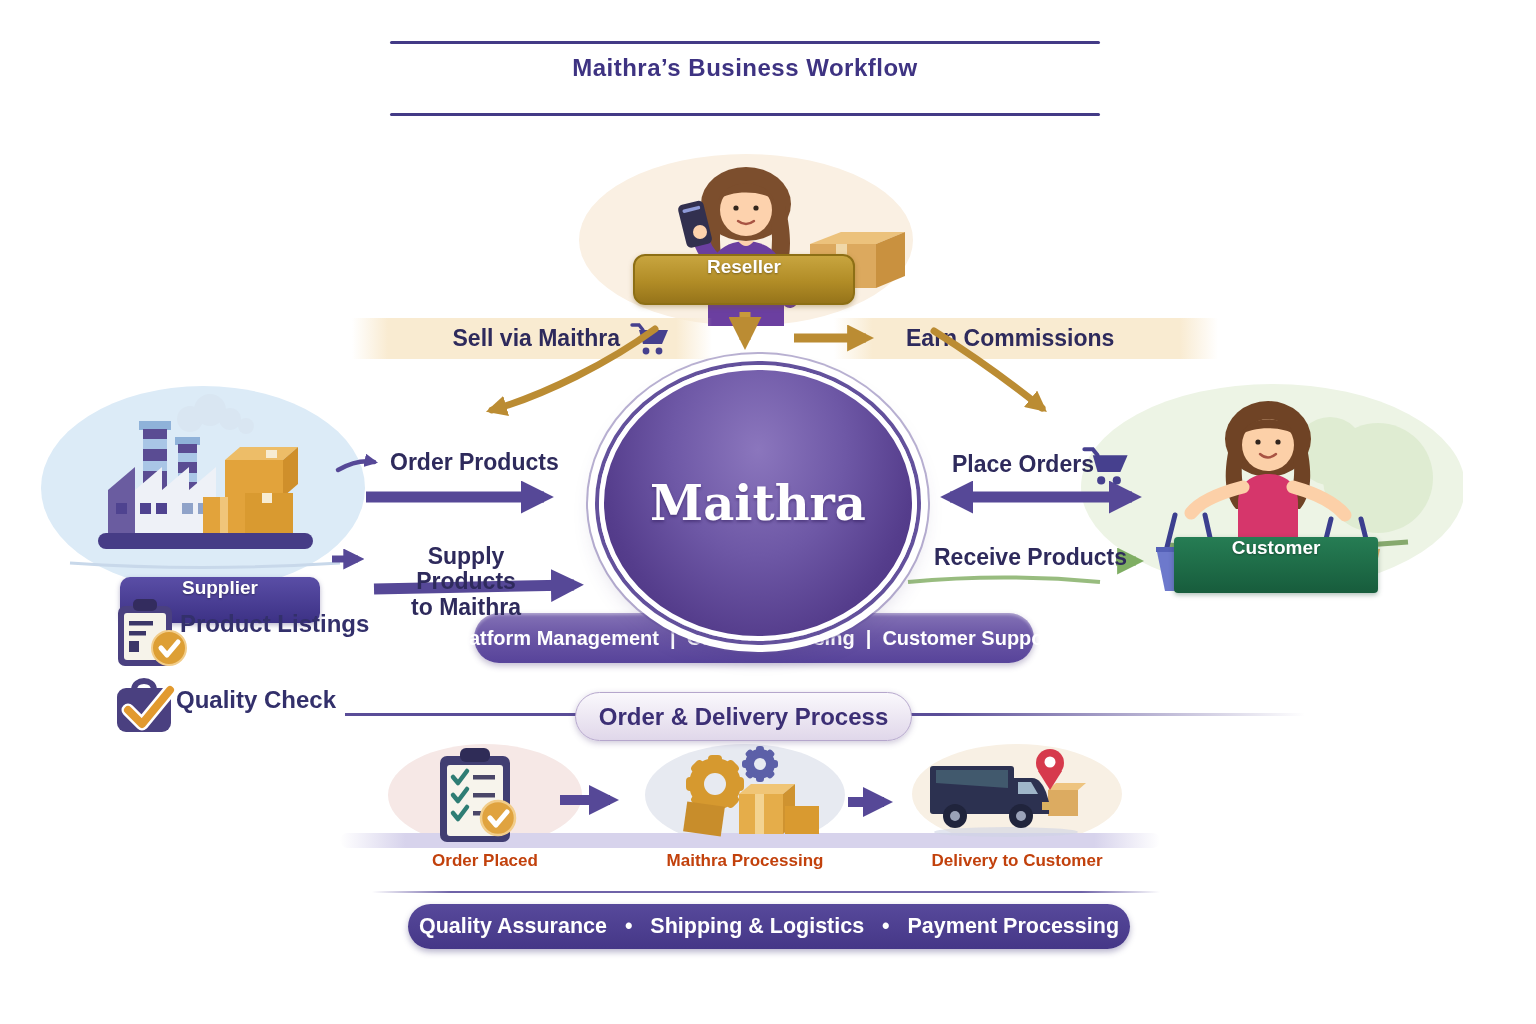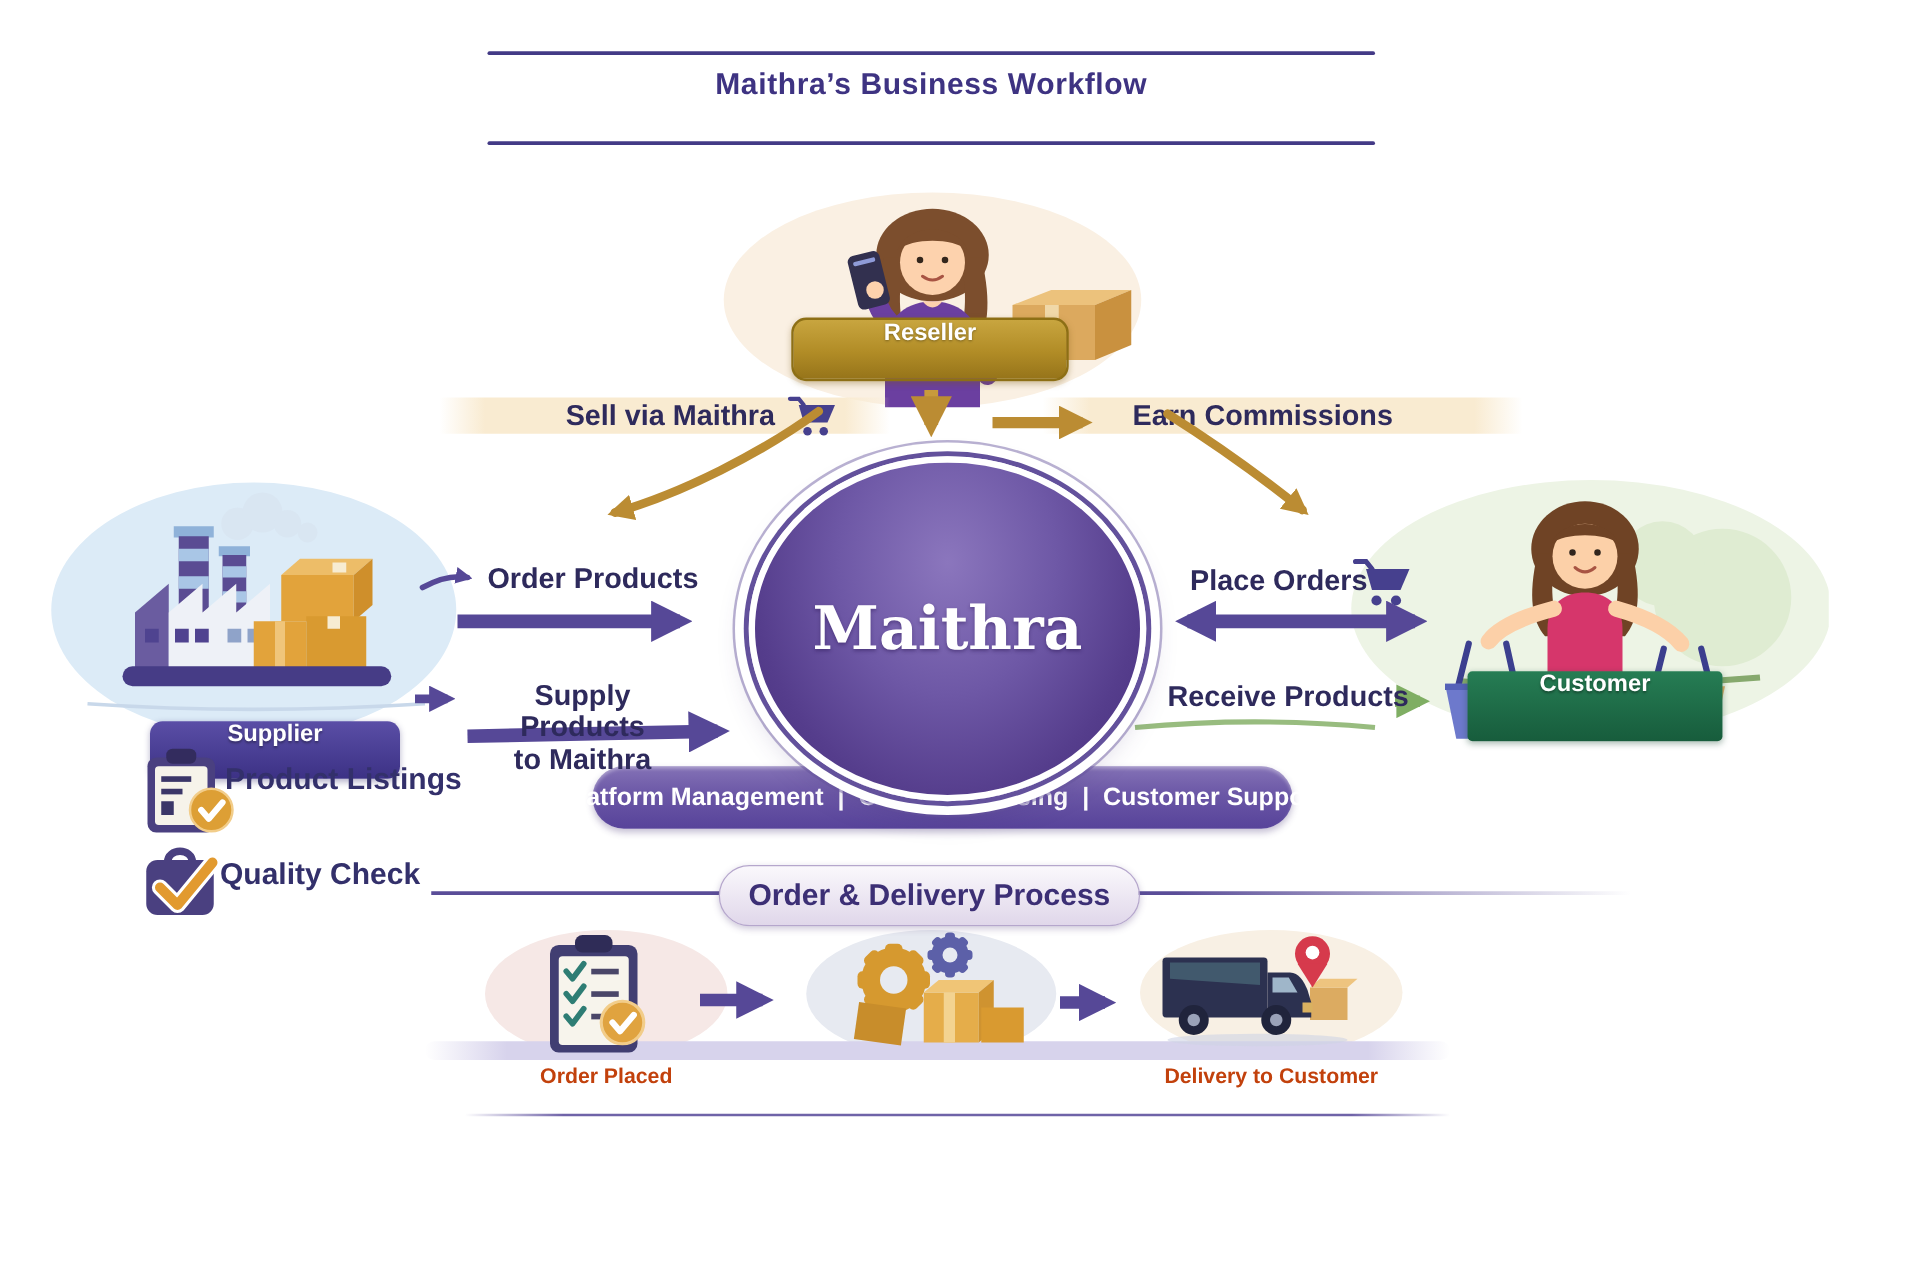--- a/index.html
+++ b/index.html
@@ -13,21 +13,21 @@
   .actor-label{position:absolute;display:flex;align-items:flex-start;justify-content:center;
                color:#fff;font-weight:bold;font-size:19px;text-shadow:0 1px 2px rgba(0,0,0,.35);}
   .lbl-reseller{left:633px;top:254px;width:218px;height:47px;border-radius:12px;
      background:linear-gradient(180deg,#c8a53f 0%,#b18c26 55%,#96741a 100%);
      border:2px solid #8d6f15;box-shadow:0 2px 5px rgba(120,90,20,.35);}
   .lbl-supplier{left:120px;top:537px;width:200px;height:46px;border-radius:10px;
      background:linear-gradient(180deg,#5a4ea6,#3c3185);box-shadow:0 2px 5px rgba(50,40,110,.35);margin-top:40px;}
   .lbl-customer{left:1174px;top:537px;width:204px;height:56px;border-radius:4px;
      background:linear-gradient(180deg,#267d54,#175c3c);box-shadow:0 2px 5px rgba(20,70,45,.35);}
   
-  .band{position:absolute;top:318px;height:29px;display:flex;align-items:center;gap:10px;z-index:1;
+  .band{position:absolute;top:318px;height:41px;display:flex;align-items:center;gap:10px;z-index:1;
         background:linear-gradient(90deg,rgba(250,236,209,0) 0%,#f9ebd1 10%,#f9ebd1 90%,rgba(250,236,209,0) 100%);}
   .band-left{left:352px;width:318px;justify-content:flex-end;padding-right:42px;}
   .band-right{left:834px;width:312px;justify-content:flex-start;padding-left:72px;}
   .flow{color:#2e2a5c;font-weight:bold;font-size:23px;}
   
   .maithra{position:absolute;left:599px;top:365px;width:308px;height:266px;border-radius:50%;z-index:3;
      background:radial-gradient(ellipse at 50% 30%,#8b76bd 0%,#6e58a6 40%,#553d8c 72%,#462e7b 100%);
      border:5px solid #ffffff;
      box-shadow:0 0 0 4px #63519c,0 0 0 11px #ffffff,0 0 0 13px rgba(99,81,156,.45),0 10px 24px rgba(70,50,120,.28);
      display:flex;align-items:center;justify-content:center;}
@@ -328,17 +328,19 @@
       <polygon points="90,34 103,34 110,46 90,46" fill="#9fb6c9"></polygon>
       <rect x="114" y="54" width="8" height="8" fill="#d9b160"></rect>
       <circle cx="27" cy="68" r="12" fill="#20243c"></circle>
         <circle cx="27" cy="68" r="5" fill="#9aa2b8"></circle>
       <circle cx="93" cy="68" r="12" fill="#20243c"></circle>
         <circle cx="93" cy="68" r="5" fill="#9aa2b8"></circle>
     </g>
   </svg>
 
   <div class="step-label" style="left:355px">Order Placed</div>
+  <div class="step-label" style="left:615px">Maithra Processing</div>
   <div class="step-label" style="left:887px">Delivery to Customer</div>
 
   <div class="thin-rule"></div>
+  <div class="bottom-bar">Quality Assurance   •   Shipping &amp; Logistics   •   Payment Processing</div>
 
 </div>
 
 </body></html>

